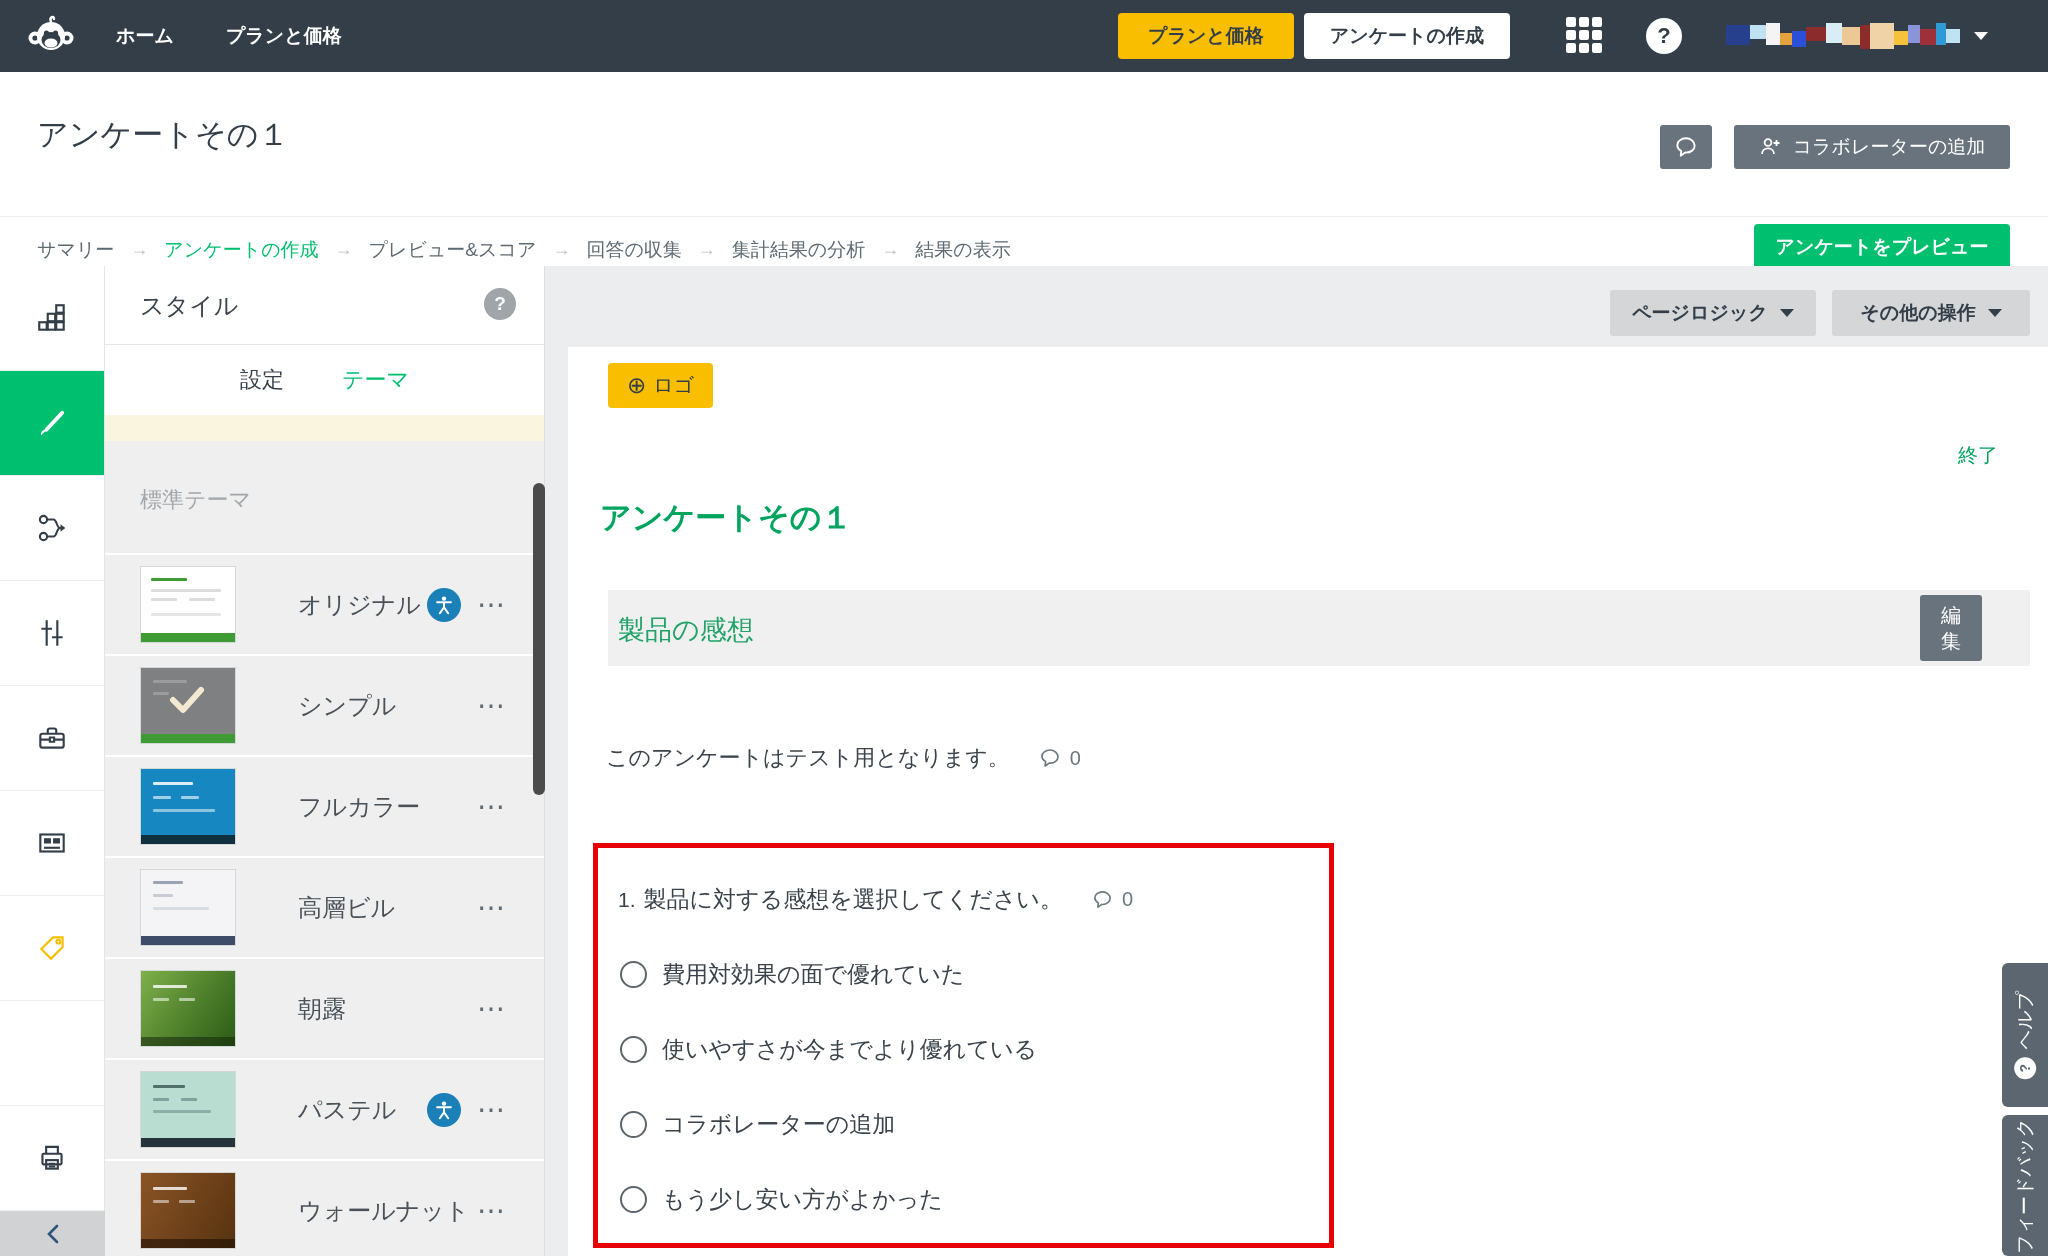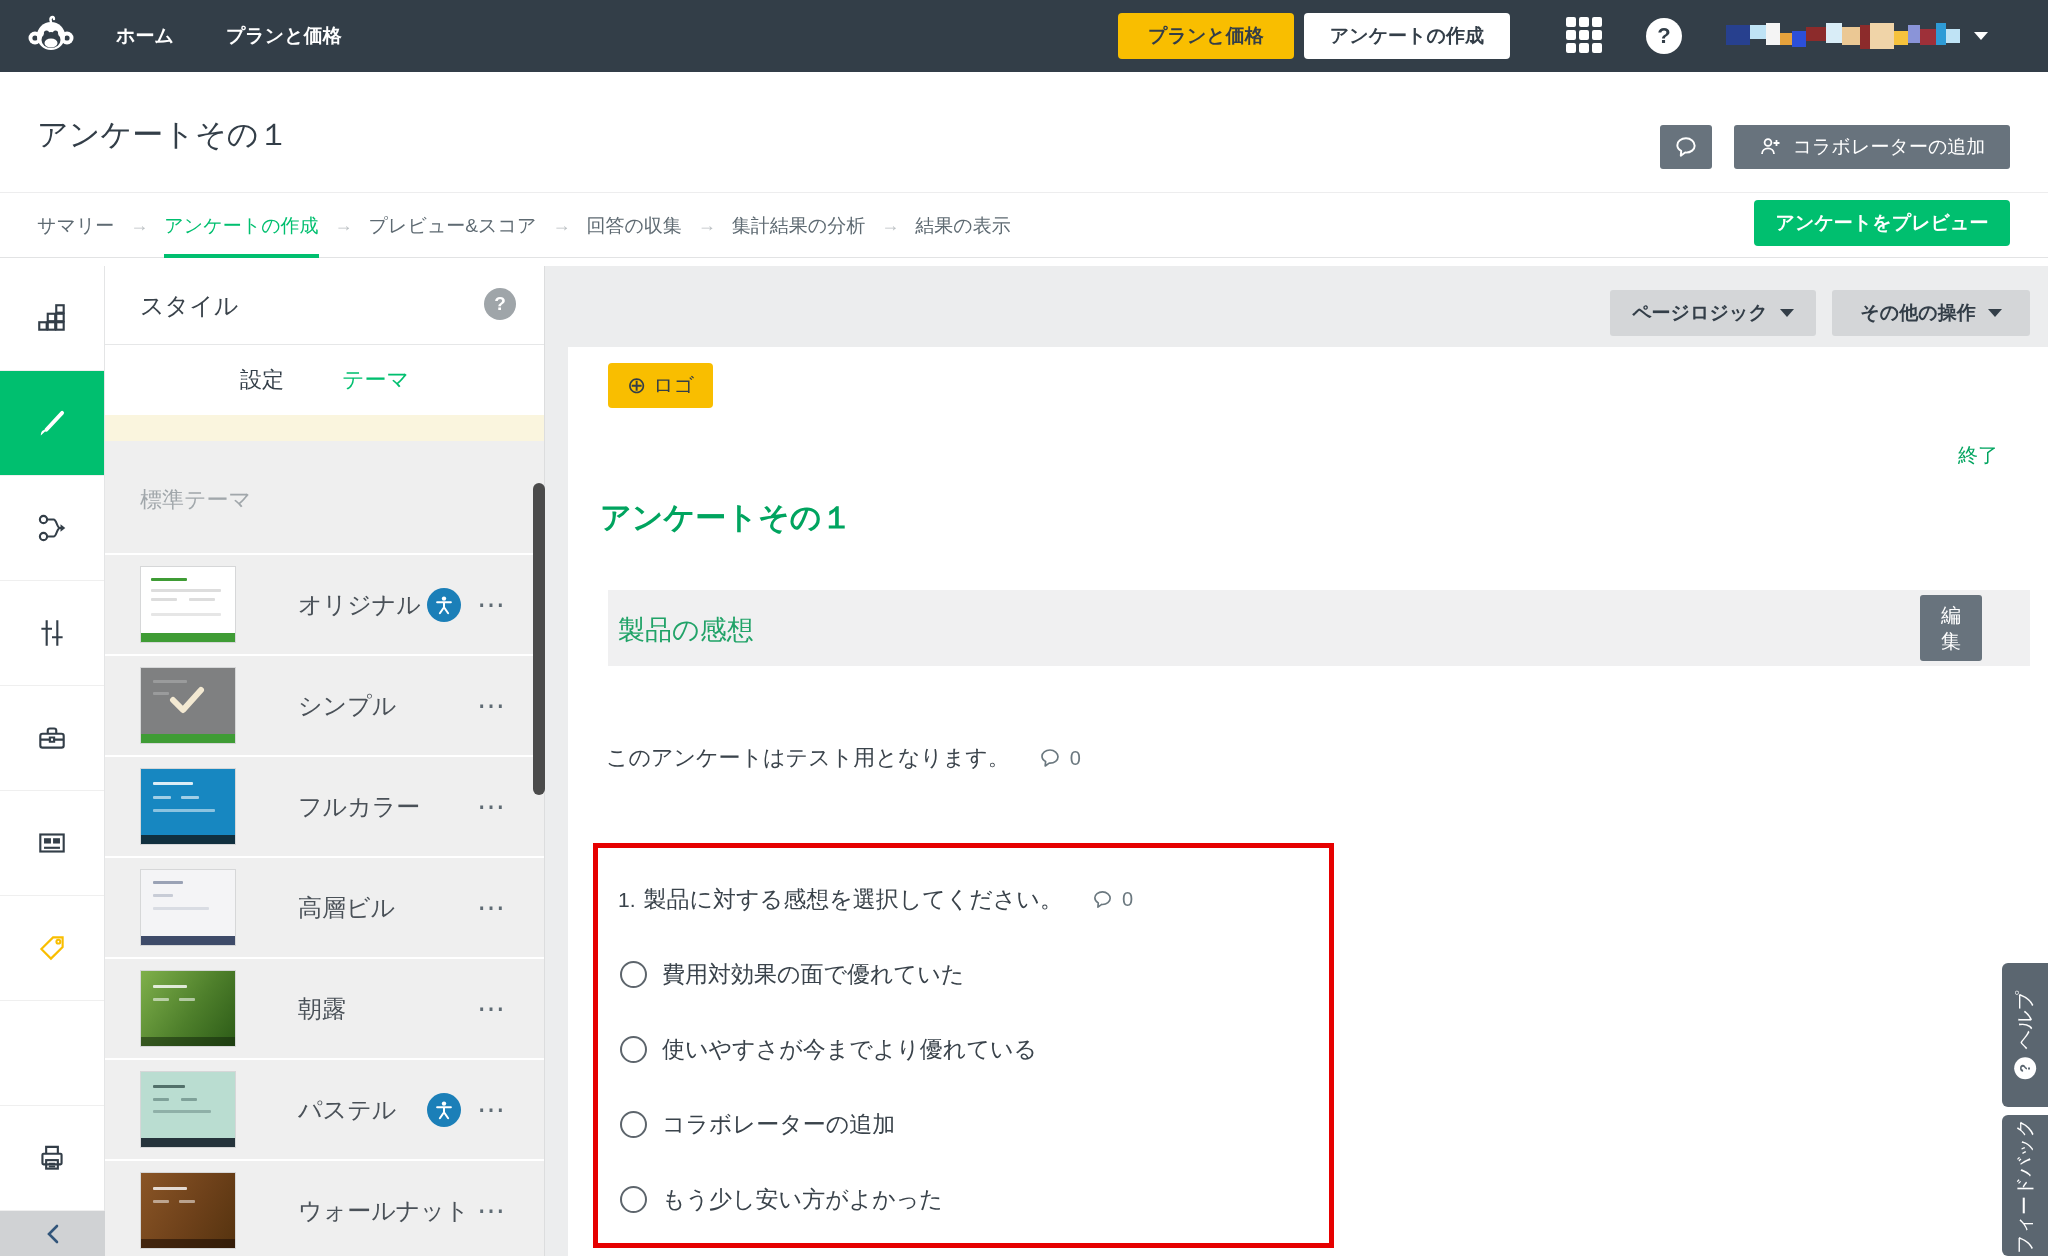--- a/index.html
+++ b/index.html
@@ -30,21 +30,21 @@
   .caret-w { width:0; height:0; border-left:7px solid transparent; border-right:7px solid transparent;
     border-top:8px solid #fff; margin-left:14px; }
   
   .header { position:absolute; left:0; top:72px; width:2048px; height:128px; background:#fff; }
   .survey-name { position:absolute; left:37px; top:42px; font-size:31px; color:#333E48; }
   .btn-comment { position:absolute; right:336px; top:53px; width:52px; height:44px; background:#68737D;
     border:none; border-radius:3px; color:#fff; display:flex; align-items:center; justify-content:center; cursor:pointer; }
   .btn-collab { position:absolute; right:38px; top:53px; width:276px; height:44px; background:#68737D;
     border:none; border-radius:3px; color:#fff; font-size:19px; display:flex; align-items:center; justify-content:center; gap:10px; cursor:pointer; }
   
-  .crumbs { position:absolute; left:0; top:192px; width:2048px; height:66px; background:#fff;
+  .crumbs { position:absolute; left:0; top:216px; width:2048px; height:66px; background:#fff;
     border-top:1px solid #EDEDEE; border-bottom:1px solid #E2E3E4; display:flex; align-items:center; padding-left:37px; }
   .crumb { font-size:19px; color:#5E6A72; cursor:pointer; position:relative; height:65px; line-height:65px; }
   .crumb.active { color:#00BF6F; }
   .crumb.active::after { content:""; position:absolute; left:0; right:0; bottom:0; height:4px; background:#00BF6F; }
   .crumb-arrow { color:#BCC1C4; font-size:18px; margin:0 16px; }
   .btn-preview { position:absolute; right:38px; top:7px; width:256px; height:46px; background:#00BF6F; border:none;
     border-radius:4px; color:#fff; font-size:19px; font-weight:bold; cursor:pointer; }
   
   .rail { position:absolute; left:0; top:266px; bottom:0; width:105px; background:#fff; border-right:1px solid #E4E5E6; }
   .rail-cell { height:105px; border-bottom:1px solid #EFEFEF; display:flex; align-items:center; justify-content:center; cursor:pointer; }

